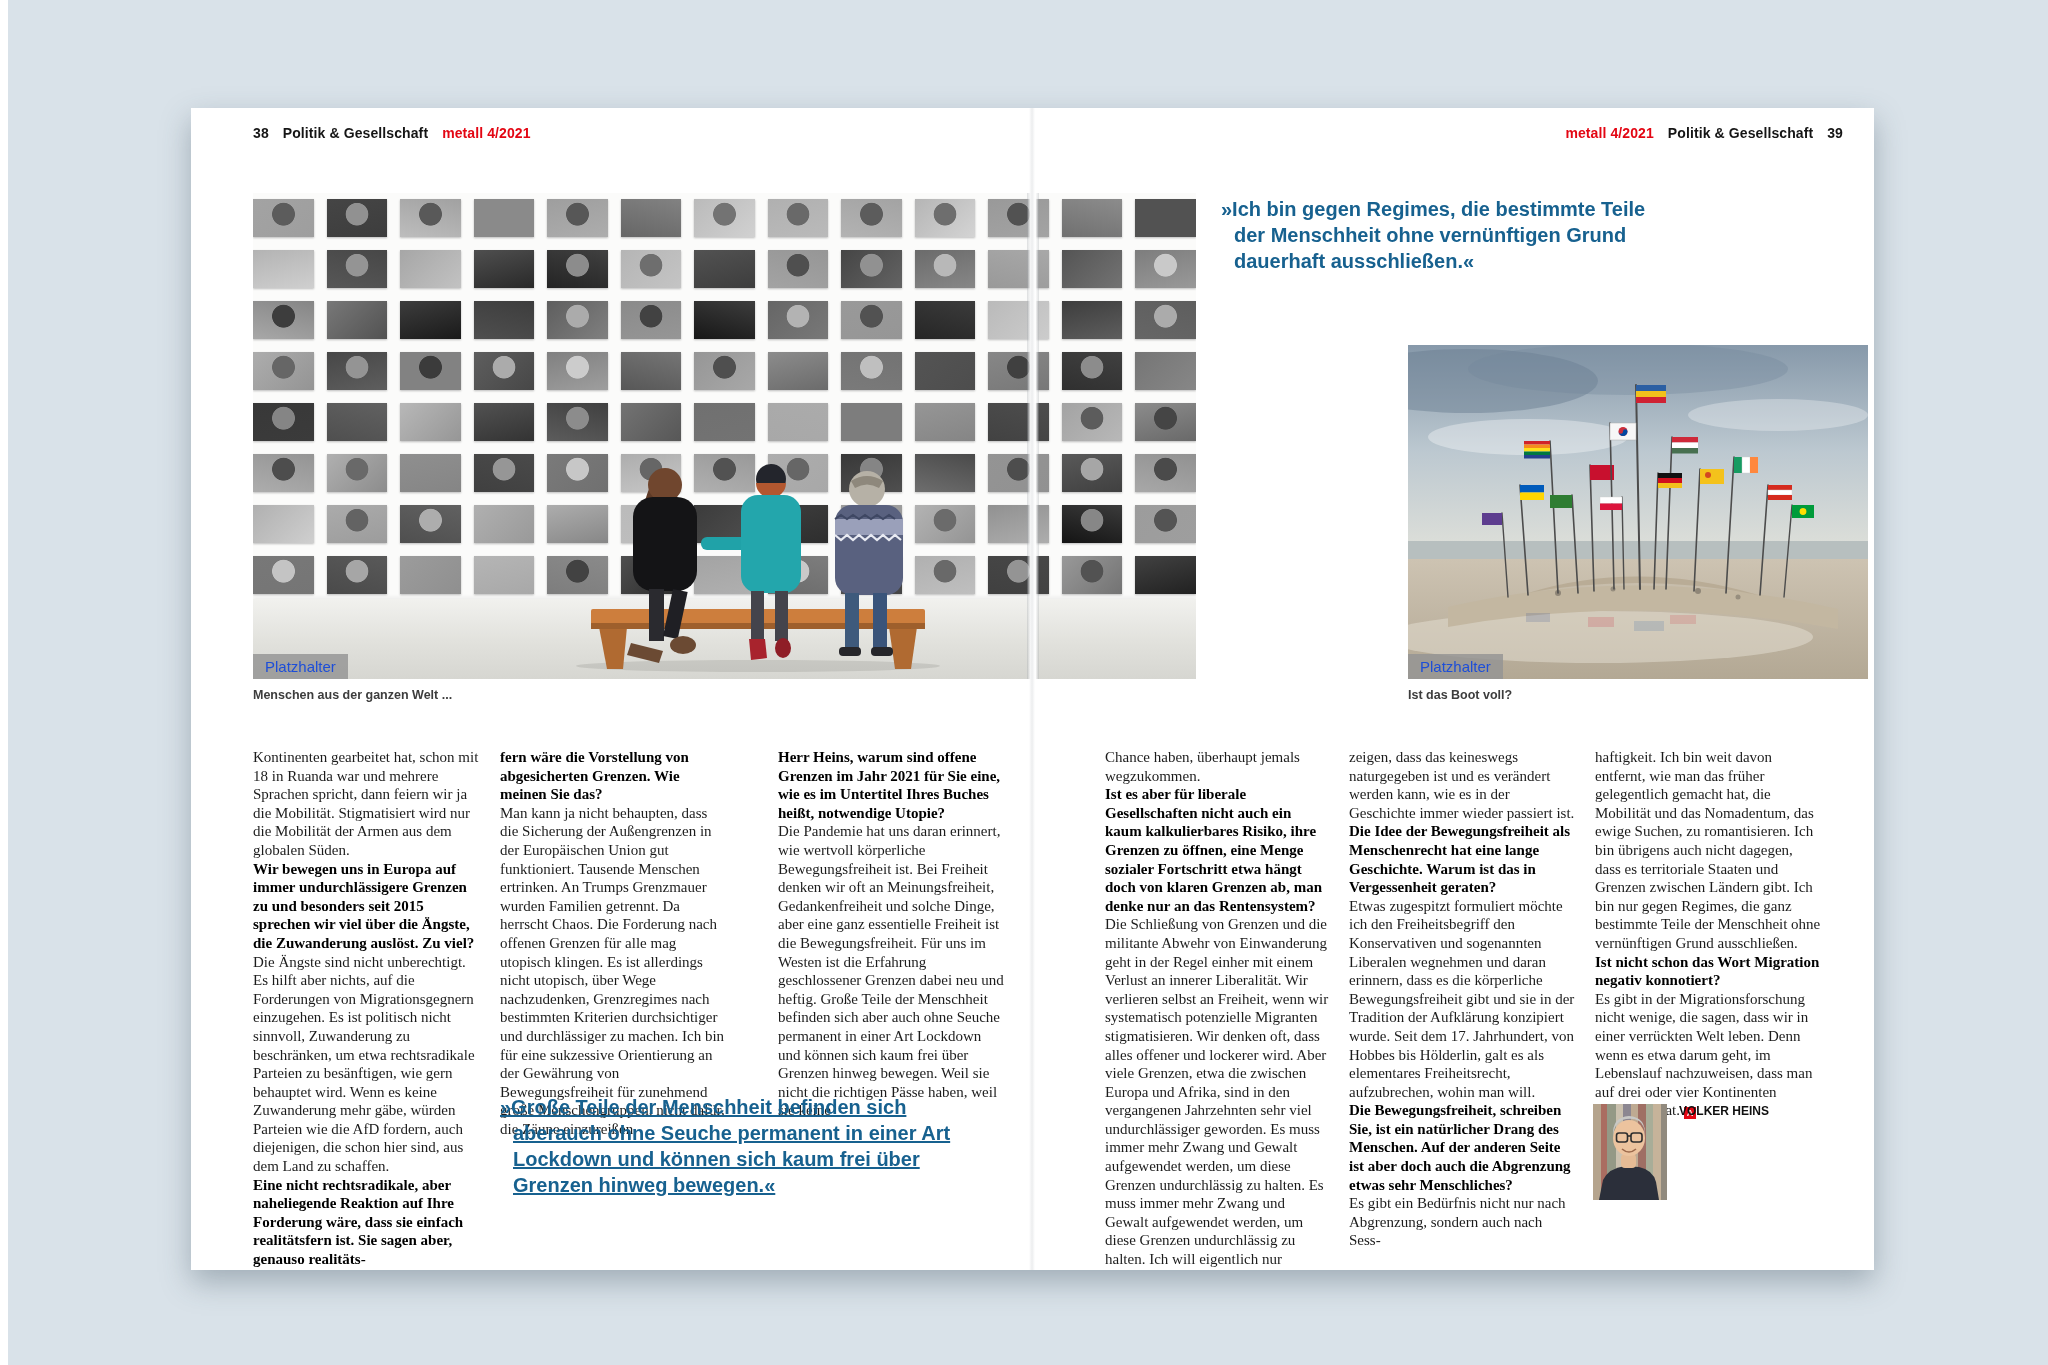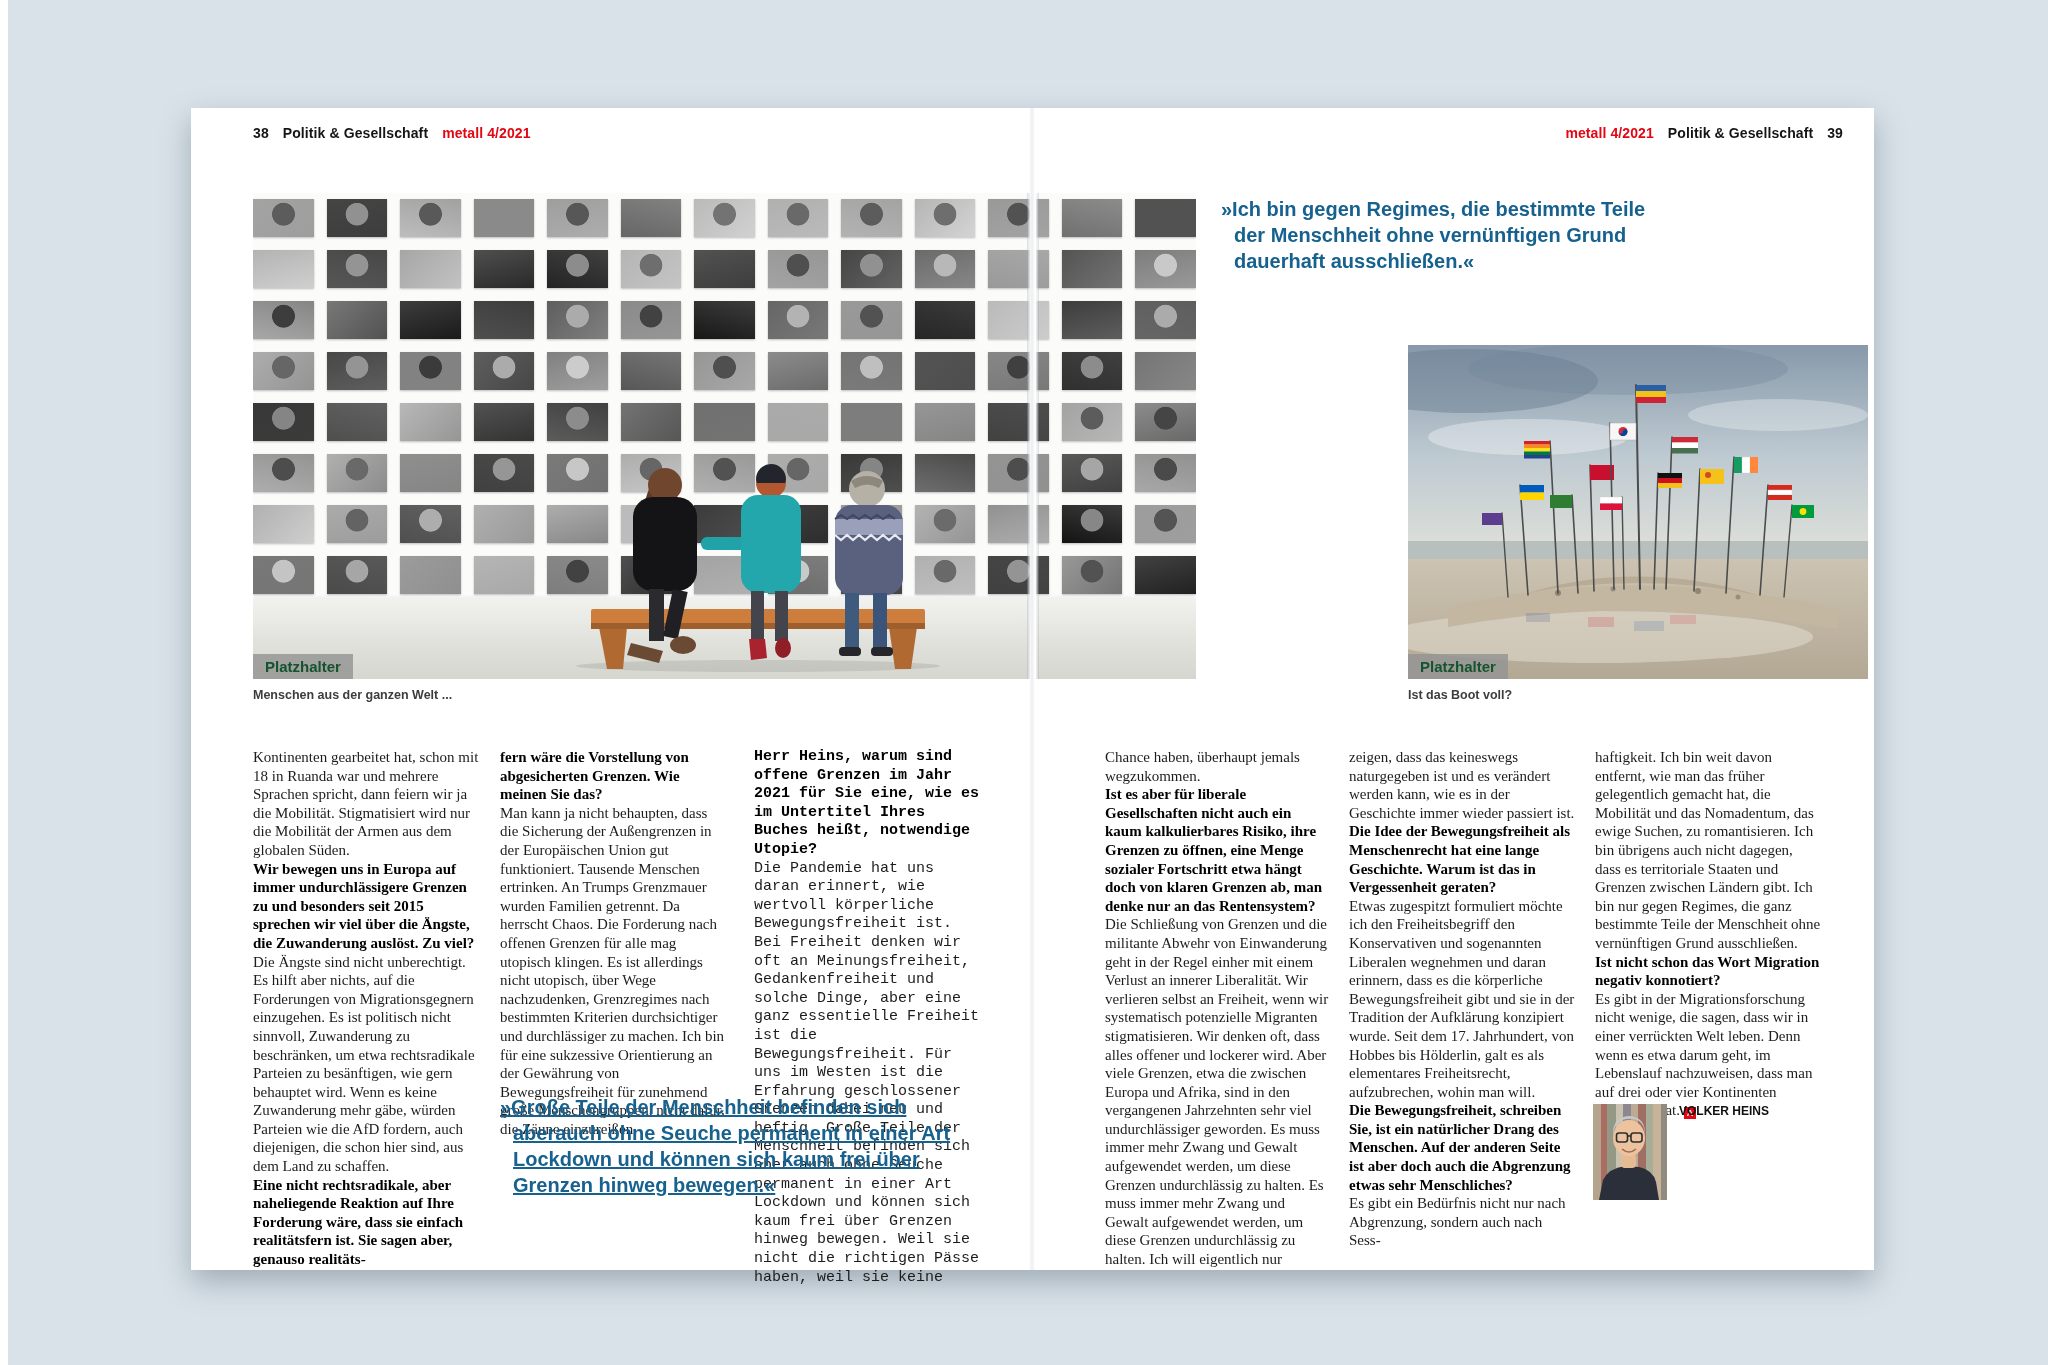--- a/index.html
+++ b/index.html
@@ -15,31 +15,31 @@
   .header-right{right:31px;}
   .red{color:#e30613;}
   
   .gallery-photo{position:absolute;left:62px;top:85px;width:943px;height:486px;background:#fbfbfa;overflow:hidden;}
   .portrait-grid{position:absolute;left:0;top:6px;width:943px;display:grid;
                  grid-template-columns:repeat(13,1fr);gap:13px;}
   .tile{height:38px;box-shadow:0 1px 2px rgba(0,0,0,.25);}
   .floor{position:absolute;left:0;bottom:0;width:100%;height:80px;
          background:linear-gradient(#f1f1ee 0%,#e1e1dc 55%,#d6d6d1 100%);box-shadow:0 -2px 4px rgba(0,0,0,.06);}
   .visitors{position:absolute;left:300px;top:268px;}
-  .badge{position:absolute;left:0;bottom:0;background:rgba(148,148,148,.82);color:#14532d;
-         font-weight:700;font-size:15px;padding:4px 12px;}
+  .badge{position:absolute;left:0;bottom:0;background:rgba(148,148,148,.82);color:#1d4ed8;
+         font-weight:400;font-size:15px;padding:4px 12px;}
   .caption{position:absolute;font-size:12.5px;font-weight:700;color:#3d3d3d;}
   .caption-left{left:62px;top:580px;}
   .caption-right{left:1217px;top:580px;}
   
   .col{position:absolute;top:640px;width:226px;font-family:"Liberation Serif","DejaVu Serif",serif;
        font-size:15px;line-height:18.6px;color:#1c1c1c;hyphens:auto;-webkit-hyphens:auto;}
   .col p{margin:0;}
   .col p.bold{font-weight:700;color:#000000;}
-  .c-l1{left:62px;}.c-l2{left:309px;}.c-l3{left:563px;font-family:Liberation Mono, monospace;}
+  .c-l1{left:62px;}.c-l2{left:309px;}.c-l3{left:587px;}
   .c-r1{left:914px;}.c-r2{left:1158px;}.c-r3{left:1404px;}
   .pull-quote{position:absolute;font-size:20px;line-height:26px;font-weight:700;color:#17618f;
               padding-left:13px;text-indent:-13px;}
   .quote-left{left:309px;top:986px;width:476px;text-decoration:underline;}
   .quote-right{left:1030px;top:88px;width:424px;}
   
   .flags-photo{position:absolute;left:1217px;top:237px;width:460px;height:334px;overflow:hidden;background:#c4cdd2;}
   
   .author{position:absolute;left:1402px;top:996px;display:flex;gap:12px;width:244px;}
   .author-text{width:158px;}

